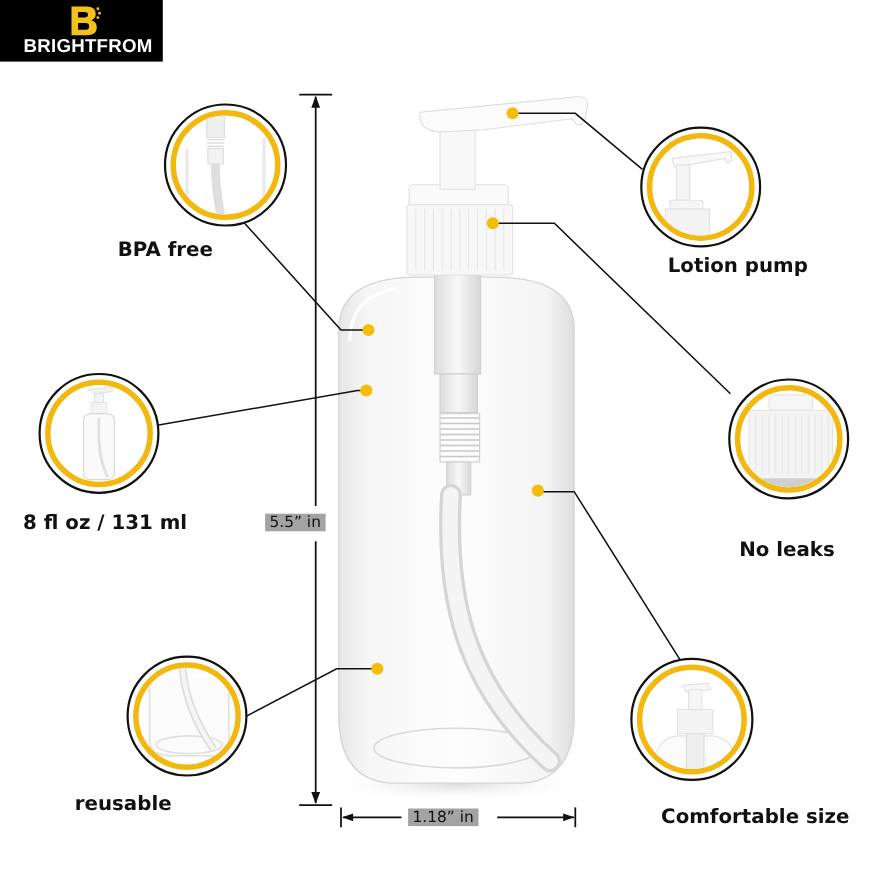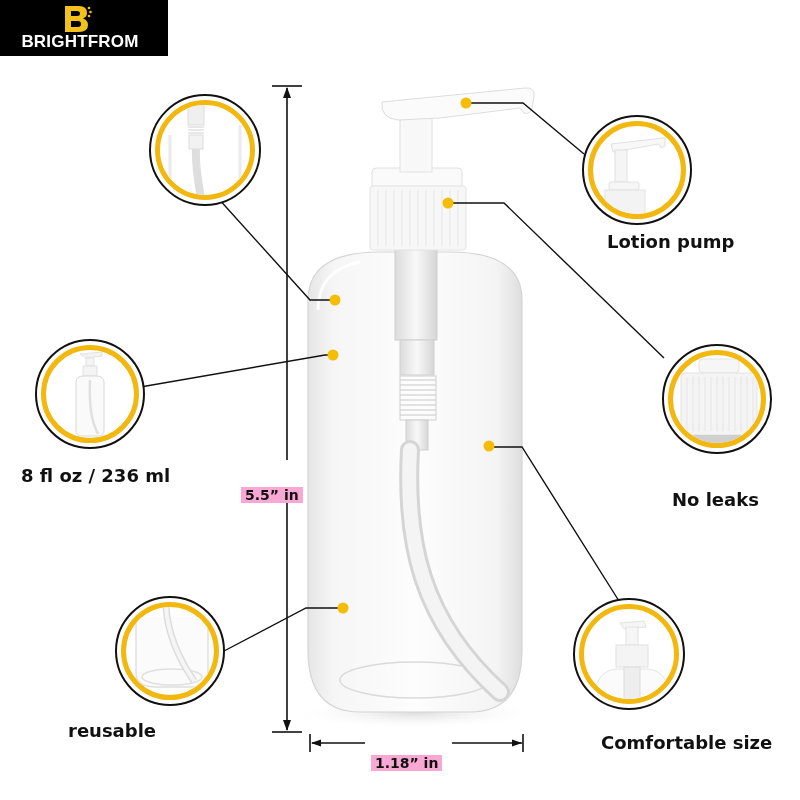--- a/index.html
+++ b/index.html
@@ -1,22 +1,22 @@
 <!DOCTYPE html>
 <html><head>
 <meta charset="utf-8">
 <style>
   html, body { margin: 0; padding: 0; background: #ffffff; }
   body { width: 800px; height: 800px; position: relative; overflow: hidden; font-family: "DejaVu Sans", sans-serif; }
   .abs { position: absolute; }
-  .logo { left: 0; top: 0; width: 168px; height: 56px; background: #000; }
+  .logo { left: 0; top: 0; width: 148px; height: 56px; background: #000; }
   .logo-mark { left: 62px; top: 5px; width: 30px; height: 28px; }
   .logo-text { left: 0; top: 32px; width: 160px; text-align: center; color: #fff; font-weight: bold; font-size: 17px; letter-spacing: 0.2px; font-family: "Liberation Sans", sans-serif; }
   .label { color: #111; font-weight: bold; font-size: 18px; line-height: 26px; font-family: "DejaVu Sans", sans-serif; white-space: nowrap; }
-  .dim { color: #111; font-weight: bold; font-size: 14px; font-family: "DejaVu Sans", sans-serif; background: #f9a8d4; padding: 0 4px; margin-top: 20px; }
+  .dim { color: #111; font-weight: normal; font-size: 14px; font-family: "DejaVu Sans", sans-serif; background: #a3a3a3; padding: 0 4px; }
   .circle { border-radius: 50%; border: 2px solid #111; background: #fff; box-sizing: border-box; overflow: hidden; }
   .circle-inner { position: absolute; inset: 4px; border-radius: 50%; border: 5px solid #f2b80f; box-sizing: border-box; overflow: hidden; background: #fff; }
   svg { display: block; }
 </style>
 </head>
 <body>
 
 <div class="abs logo">
   <svg class="abs logo-mark" viewBox="0 0 30 28">
     <path d="M3 1 H17 Q25 1 25 8 Q25 12 21 13.5 Q26 15 26 20 Q26 27 17 27 H3 Z M9 6 V11 H15 Q18 11 18 8.5 Q18 6 15 6 Z M9 16 V22 H16 Q19 22 19 19 Q19 16 16 16 Z" fill="#f2c21b"></path>
@@ -145,34 +145,35 @@
           <line x1="28" y1="28" x2="44" y2="28"></line>
         </g>
       <rect x="29" y="30" width="14" height="14" fill="#f2f2f2" stroke="#ddd"></rect>
       <path d="M36 44 C35 60 38 75 41 94" stroke="#dedede" stroke-width="8" fill="none"></path>
       <line x1="10" y1="30" x2="10" y2="80" stroke="#eaeaea" stroke-width="3"></line>
       <line x1="80" y1="20" x2="80" y2="80" stroke="#eaeaea" stroke-width="3"></line>
     </svg>
   </div>
 </div>
 <div class="abs label" style="left:107px;top:215px;">
+  <div>BPA free</div>
 </div>
 
 <div class="abs circle" style="left:35px;top:339px;width:110px;height:110px;">
   <div class="circle-inner">
     <svg width="92" height="92" viewBox="0 0 92 92">
       <path d="M34 4 L56 2 L56 6 L40 8 Z" fill="#f2f2f2" stroke="#ddd" stroke-width="0.8"></path>
       <rect x="40" y="8" width="8" height="8" fill="#f4f4f4" stroke="#ddd" stroke-width="0.8"></rect>
       <rect x="37" y="16" width="14" height="10" fill="#f4f4f4" stroke="#ddd" stroke-width="0.8"></rect>
       <path d="M30 32 Q30 26 38 26 L50 26 Q58 26 58 32 L58 80 Q58 86 52 86 L36 86 Q30 86 30 80 Z" fill="#fafafa" stroke="#d8d8d8"></path>
       <path d="M44 30 C43 55 45 70 52 84" stroke="#e0e0e0" stroke-width="2.5" fill="none"></path>
     </svg>
   </div>
 </div>
-<div class="abs label" style="left:21px;top:463px;">8 fl oz / 236 ml</div>
+<div class="abs label" style="left:21px;top:463px;">8 fl oz / 131 ml</div>
 
 <div class="abs circle" style="left:115px;top:596px;width:110px;height:110px;">
   <div class="circle-inner">
     <svg width="92" height="92" viewBox="0 0 92 92">
       <path d="M10 10 L10 66 Q10 80 30 80 L70 80 Q82 80 82 66 L82 10" fill="#fbfbfb" stroke="#e0e0e0" stroke-width="1.5"></path>
       <ellipse cx="46" cy="70" rx="30" ry="8" fill="none" stroke="#e0e0e0" stroke-width="1.5"></ellipse>
       <path d="M40 0 C42 30 55 55 68 74" stroke="#dcdcdc" stroke-width="7" fill="none"></path>
       <path d="M40 0 C42 30 55 55 68 74" stroke="#f5f5f5" stroke-width="4" fill="none"></path>
     </svg>
   </div>

